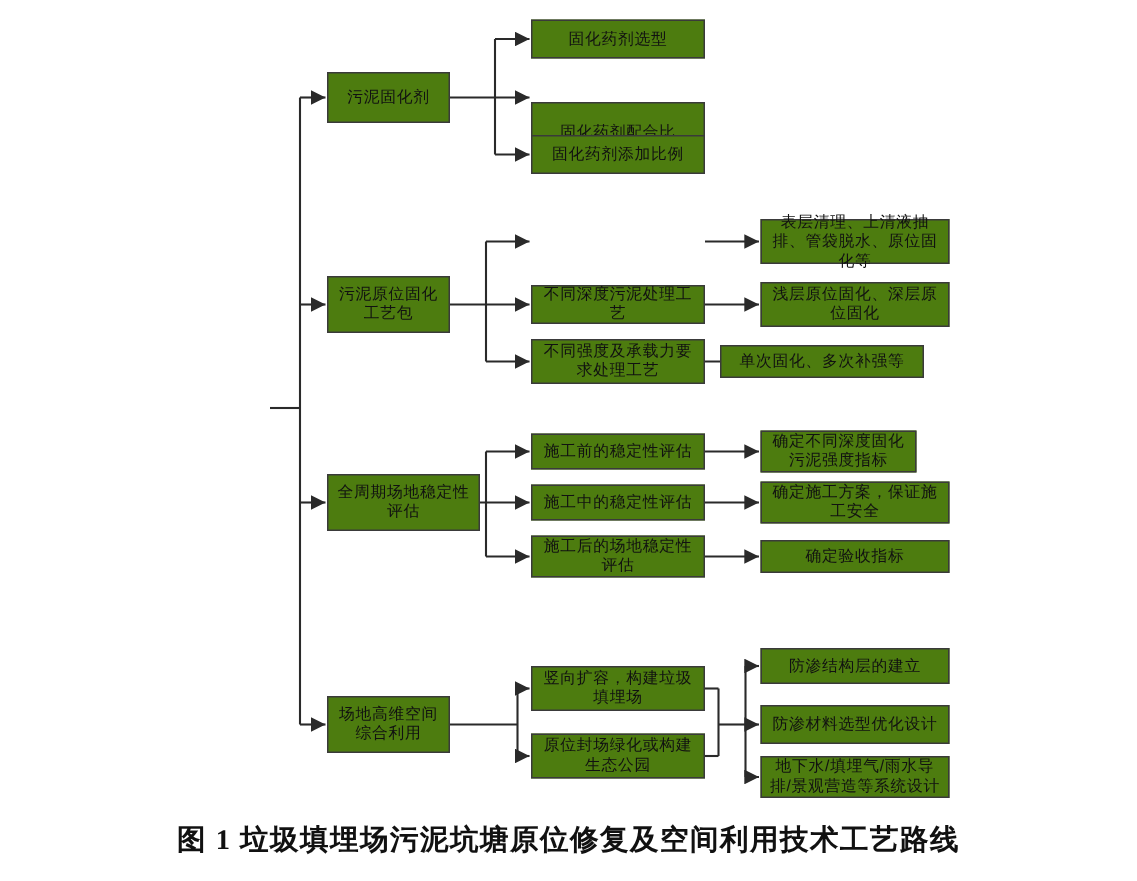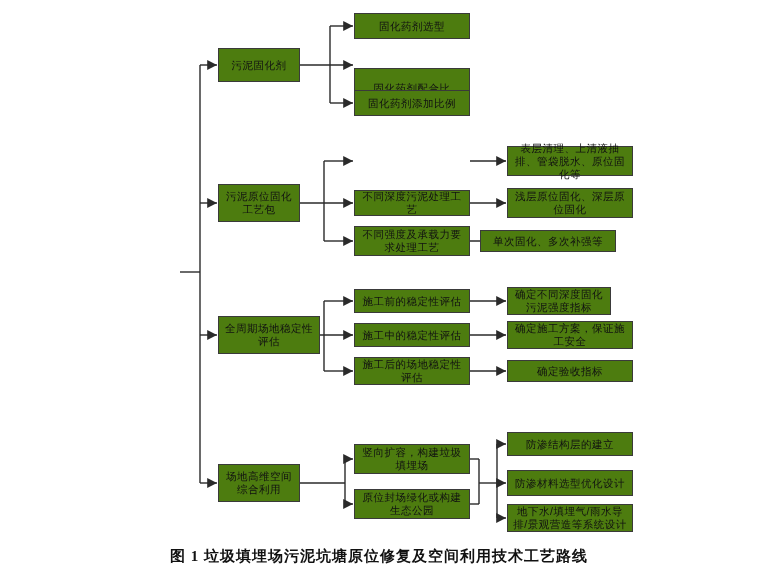--- a/index.html
+++ b/index.html
@@ -32,21 +32,21 @@
     line-height:21px;
     padding:1px 2px;
     letter-spacing:1px;
   }
   .caption{
     position:absolute;
     left:0;top:547px;width:758px;
     text-align:center;
     font-family:"Liberation Serif", serif;
     font-weight:bold;
-    font-size:15px;
+    font-size:19px;
     letter-spacing:1px;
     color:#111111;
   }
 </style>
 </head>
 <body>
 
 <div class="canvas">
 
   <svg class="wires" width="758" height="587" viewBox="0 0 758 587">

